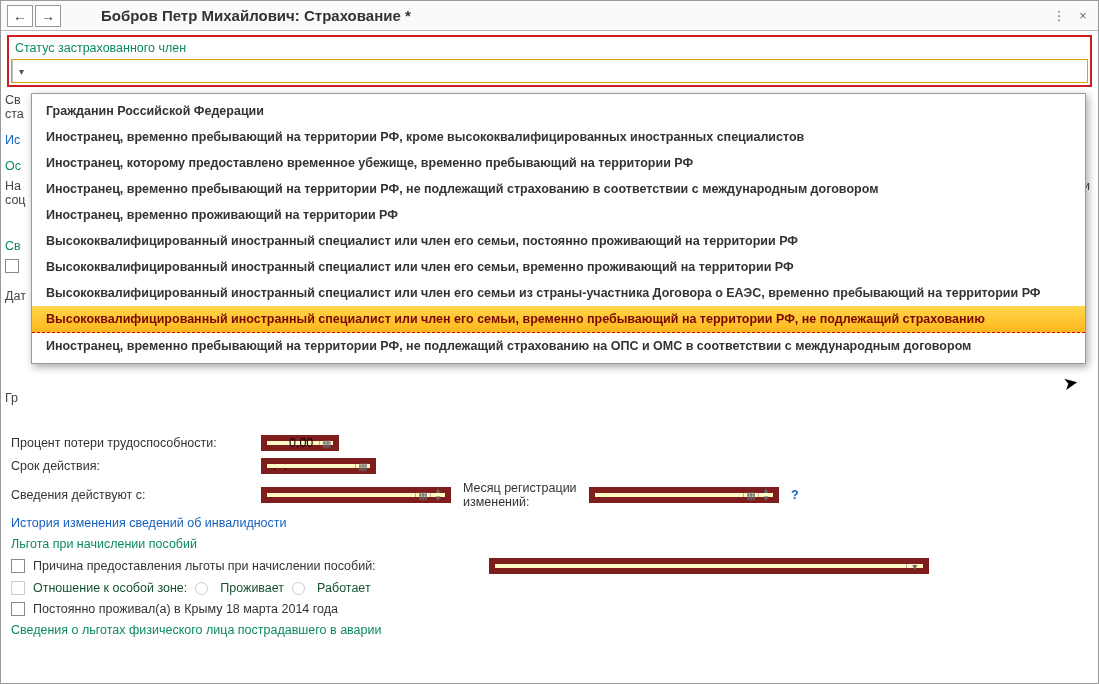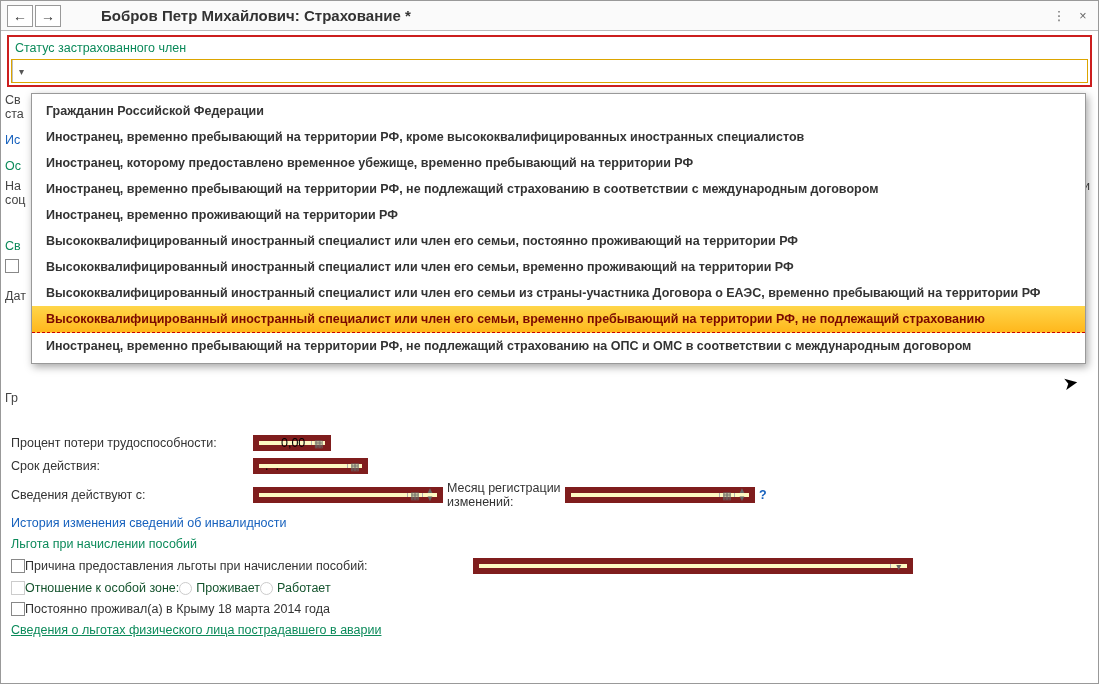--- a/index.html
+++ b/index.html
@@ -113,21 +113,21 @@
     background: linear-gradient(#ffd64a, #ffb71c);
     position: relative;
     border-bottom: 1px dashed #c00;
     color: #7a0800;
   }
 
   .form-area {
     padding: 0 10px;
     font-size: 12.5px;
   }
-  .form-row { display: flex; align-items: center; margin: 7px 0; }
+  .form-row { display: flex; align-items: center; margin: 7px 0; gap: 8px; }
   .lbl { width: 242px; text-align: left; }
   .inp {
     border: 6px solid #7f1d1d;
     height: 16px;
     background: #fef9c3;
     display:flex; align-items:center;
   }
   .inp input { border:none; outline:none; padding:0 6px; font-size:12.5px; width:100%; text-align:right; background:transparent;}
   .inp-btn {
     width:18px; border-left:1px solid #b0b0b0; height:100%;
@@ -285,17 +285,17 @@
       <span class="radio" style="border-color:#ccc;"></span>
       <span>Работает</span>
     </div>
 
     <div class="form-row">
       <span class="cbx"></span>
       <span>Постоянно проживал(а) в Крыму 18 марта 2014 года</span>
     </div>
 
     <div class="form-row">
-      <span class="green" style="text-decoration:underline; cursor:pointer;">Сведения о льготах физического лица пострадавшего в аварии</span>
+      <span class="green" style="cursor:pointer;">Сведения о льготах физического лица пострадавшего в аварии</span>
     </div>
 
   </div>
 </div>
 
 </body></html>

